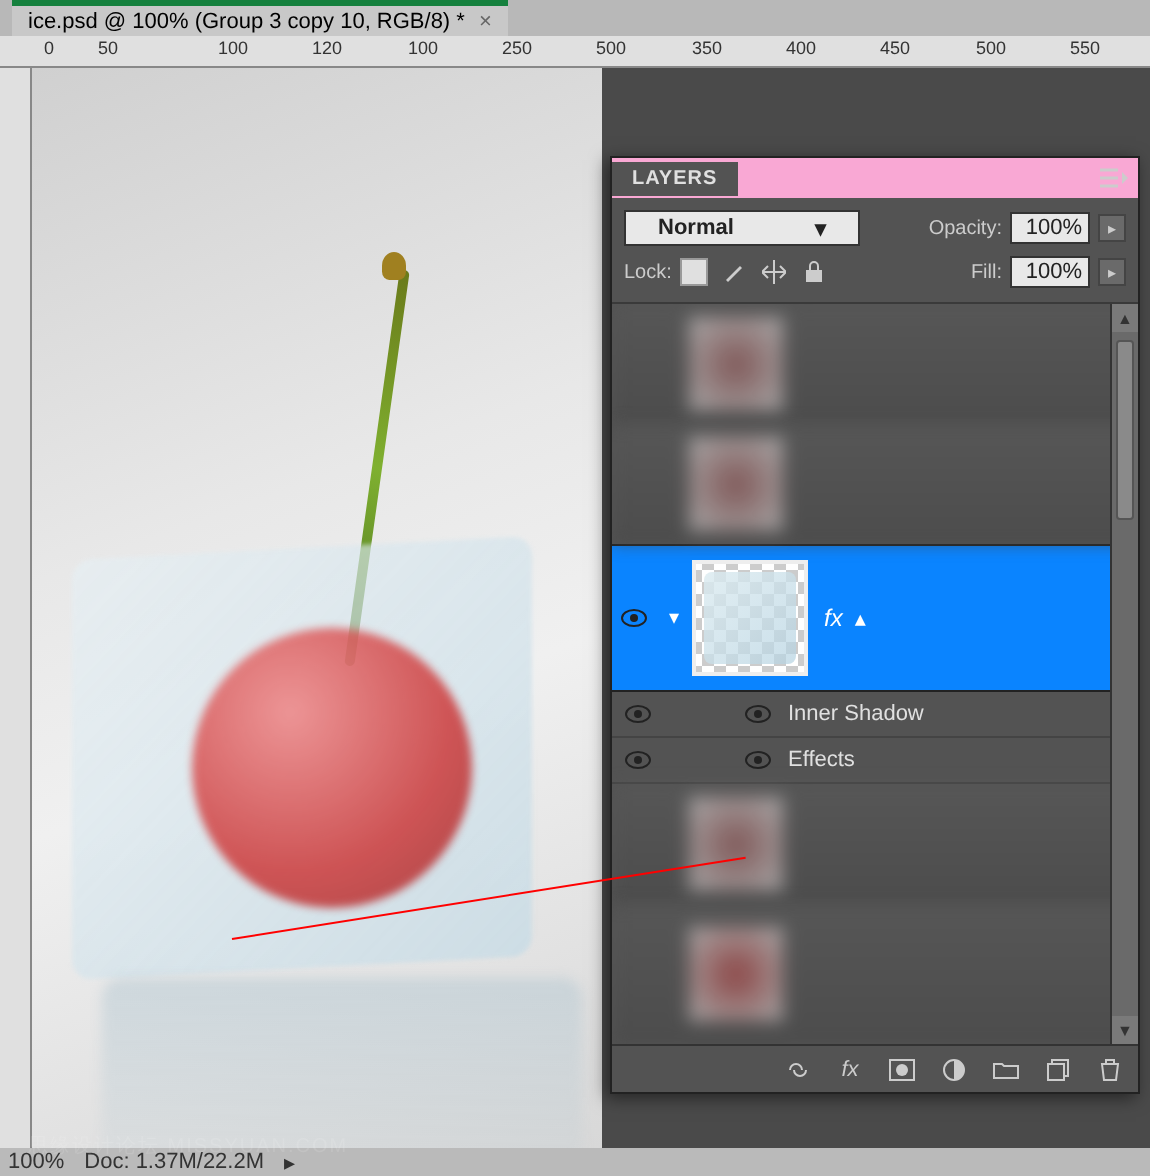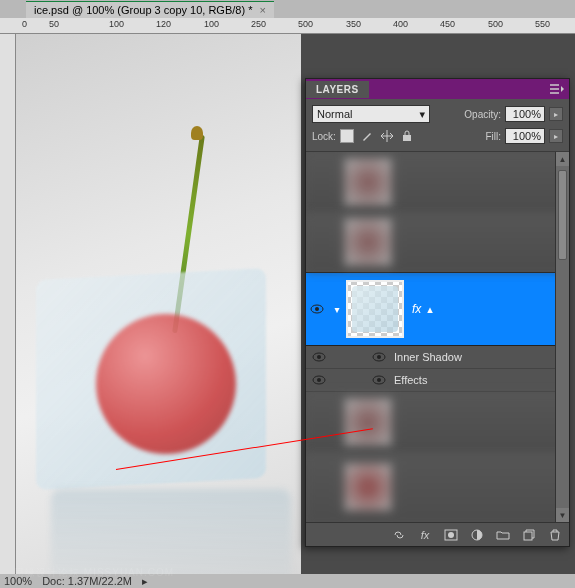--- a/index.html
+++ b/index.html
@@ -1,47 +1,47 @@
 <!DOCTYPE html>
 <html><head>
 <meta charset="utf-8">
 <style>
 * { margin: 0; padding: 0; box-sizing: border-box; font-family: "Segoe UI", Tahoma, sans-serif; font-size: 11px; }
 body { width: 575px; height: 588px; background: #4a4a4a; overflow: hidden; position: relative; }
 
 
 .title-bar { height: 18px; background: #b8b8b8; display: flex; align-items: center; padding-left: 6px; color: #000; }
-.title-tab { background: #c8c8c8; padding: 2px 8px; border-top: 1px solid #15803d; margin-left: 20px; }
+.title-tab { background: #c8c8c8; padding: 2px 8px; border-top: 4px solid #15803d; }
 .close-x { margin-left: 4px; color: #666; }
 
 
 .ruler-h { height: 16px; background: #e0e0e0; position: relative; border-bottom: 1px solid #888; display: flex; align-items: flex-end; overflow: hidden; }
 .ruler-h .tick-label { position: absolute; font-size: 9px; color: #333; top: 1px; }
 .ruler-v { width: 16px; background: #e0e0e0; border-right: 1px solid #888; position: absolute; left: 0; top: 34px; bottom: 14px; }
 
 
 .canvas-wrap { position: absolute; left: 16px; top: 34px; right: 0; bottom: 14px; background: #4a4a4a; }
 .canvas { position: absolute; left: 0; top: 0; width: 285px; height: 540px; background: linear-gradient(160deg, #d0d0d0 0%, #e8e8e8 40%, #f0f0f0 60%, #d8d8d8 100%); overflow: hidden; }
 .cherry-ice { position: absolute; left: 20px; top: 190px; width: 230px; height: 250px; }
 .ice { position: absolute; left: 0; top: 50px; width: 230px; height: 210px; background: linear-gradient(135deg, rgba(230,240,245,0.6), rgba(200,220,230,0.8)); border-radius: 10px; transform: skewY(-3deg); filter: blur(1px); }
 .cherry { position: absolute; left: 60px; top: 90px; width: 140px; height: 140px; background: radial-gradient(circle at 35% 30%, #f08080, #cc3030 60%, #a02020); border-radius: 50%; filter: blur(2px); opacity: 0.8; }
 .stem { position: absolute; left: 150px; top: -90px; width: 5px; height: 200px; background: linear-gradient(180deg, #6a7a1a, #7fb030 50%, #4a7020); border-radius: 3px; transform: rotate(8deg); }
 .stem-tip { position: absolute; left: 155px; top: -98px; width: 12px; height: 14px; background: #a08020; border-radius: 50% 50% 30% 30%; }
 .reflection { position: absolute; left: 15px; top: 265px; width: 240px; height: 120px; background: linear-gradient(180deg, rgba(180,200,210,0.5), transparent); border-radius: 10px; filter: blur(3px); }
 .red-line { position: absolute; left: 100px; top: 435px; width: 260px; height: 1px; background: #f00; transform-origin: left; transform: rotate(-9deg); z-index: 5; }
 
 
 .layers-panel { position: absolute; right: 5px; top: 78px; width: 265px; background: #535353; border: 1px solid #222; box-shadow: -2px 2px 8px rgba(0,0,0,0.5); }
-.panel-header { height: 20px; background: #701a75; display: flex; align-items: center; }
+.panel-header { height: 20px; background: #f9a8d4; display: flex; align-items: center; }
 .panel-tab { background: #535353; color: #e0e0e0; padding: 3px 10px; font-size: 10px; font-weight: bold; letter-spacing: 0.5px; }
 .panel-menu-btn { margin-left: auto; width: 24px; height: 18px; display: flex; align-items: center; justify-content: center; color: #ccc; }
 
 .panel-options { padding: 4px 6px; background: #535353; border-bottom: 1px solid #3a3a3a; }
 .opt-row { display: flex; align-items: center; height: 22px; gap: 4px; }
-.blend-select { flex: 0 0 118px; height: 18px; background: #e8e8e8; border: 1px solid #333; display: flex; align-items: center; padding: 0 4px; justify-content: space-between; color: #222; }
+.blend-select { flex: 0 0 118px; height: 18px; background: #e8e8e8; border: 1px solid #333; display: flex; align-items: center; padding: 0 16px; justify-content: space-between; color: #222; font-weight: bold; }
 .opt-label { color: #ccc; font-size: 10px; }
 .opt-val { width: 40px; height: 16px; background: #e8e8e8; border: 1px solid #333; color: #222; display: inline-flex; align-items: center; justify-content: flex-end; padding-right: 3px; }
 .small-btn { width: 14px; height: 14px; background: #6a6a6a; border: 1px solid #444; display: inline-flex; align-items: center; justify-content: center; color: #ccc; font-size: 8px; }
 .lock-icons { display: flex; gap: 6px; color: #ccc; align-items: center; }
 .lock-icons span { width: 14px; height: 14px; display: inline-flex; align-items: center; justify-content: center; }
 .ck { width: 12px; height: 12px; border: 1px solid #999; background: #e0e0e0; }
 
 .layers-list { background: #535353; height: 370px; position: relative; overflow: hidden; }
 .blur-layer { height: 60px; background: linear-gradient(180deg, rgba(90,90,90,0.5), rgba(70,70,70,0.5)); filter: blur(4px); border-bottom: 1px solid #444; display: flex; align-items: center; }
 .blur-thumb { width: 48px; height: 48px; margin-left: 38px; background: radial-gradient(circle, rgba(200,100,100,0.4), rgba(230,230,230,0.6)); border: 1px solid rgba(0,0,0,0.3); filter: blur(2px); }

